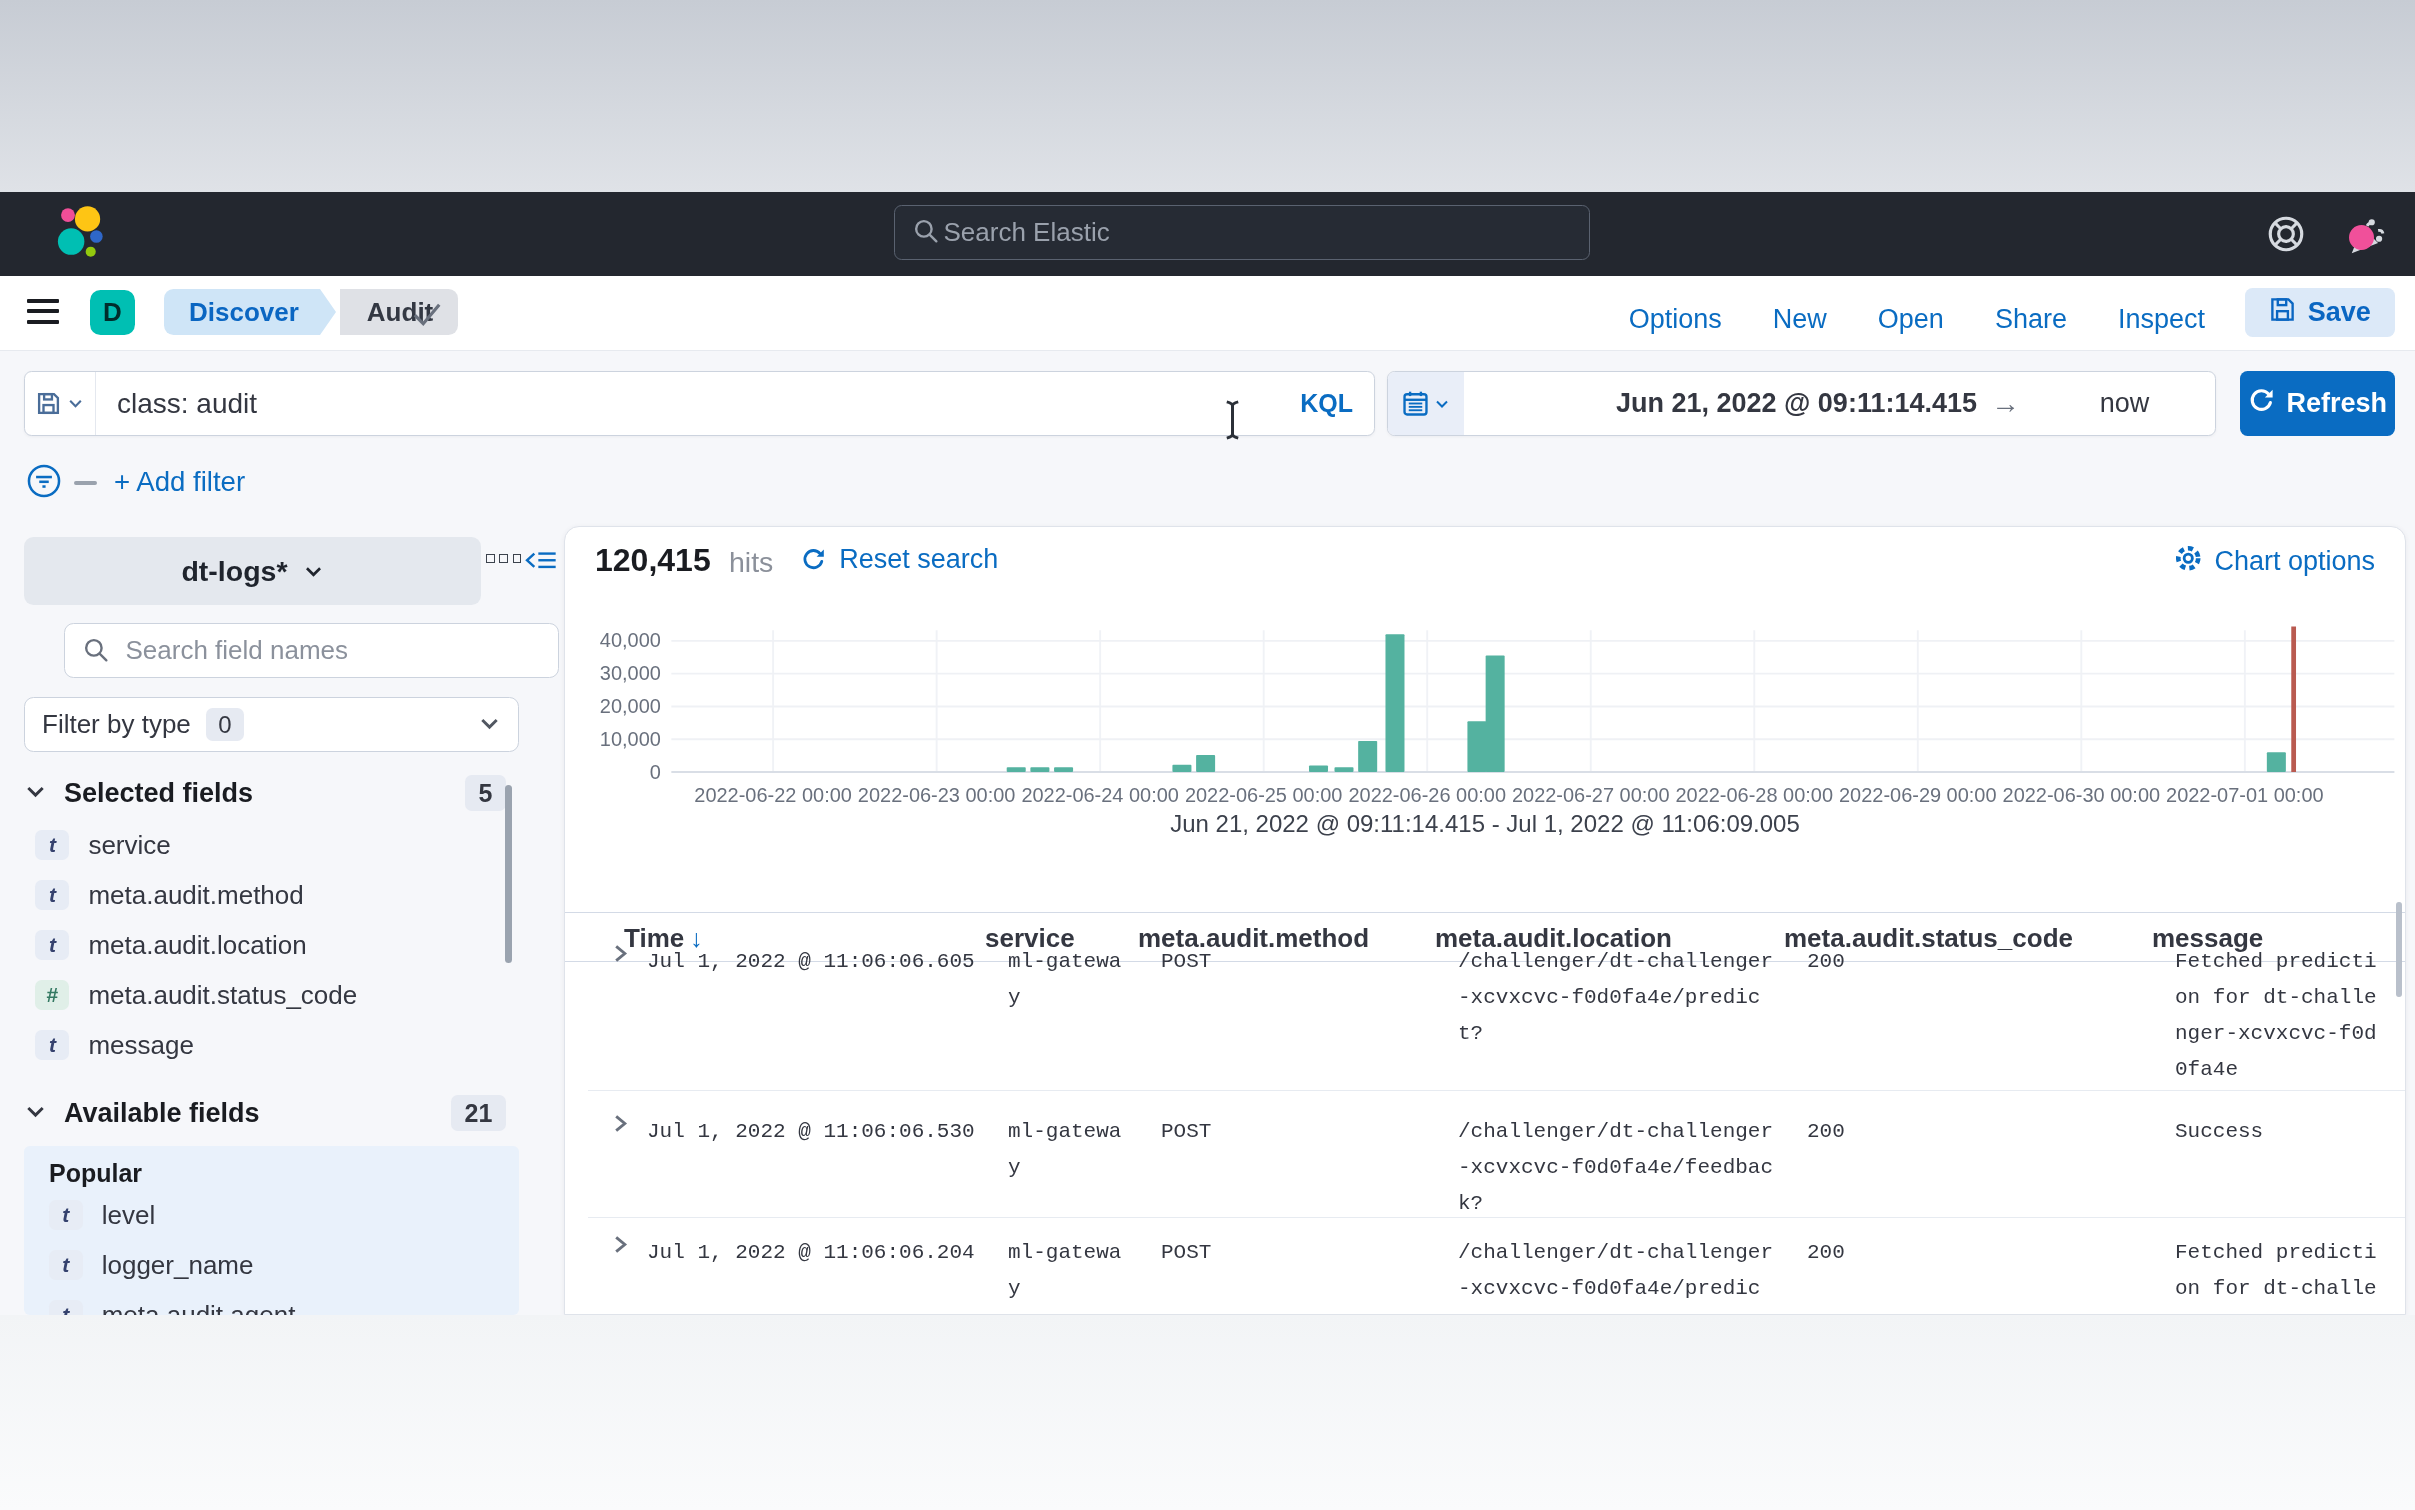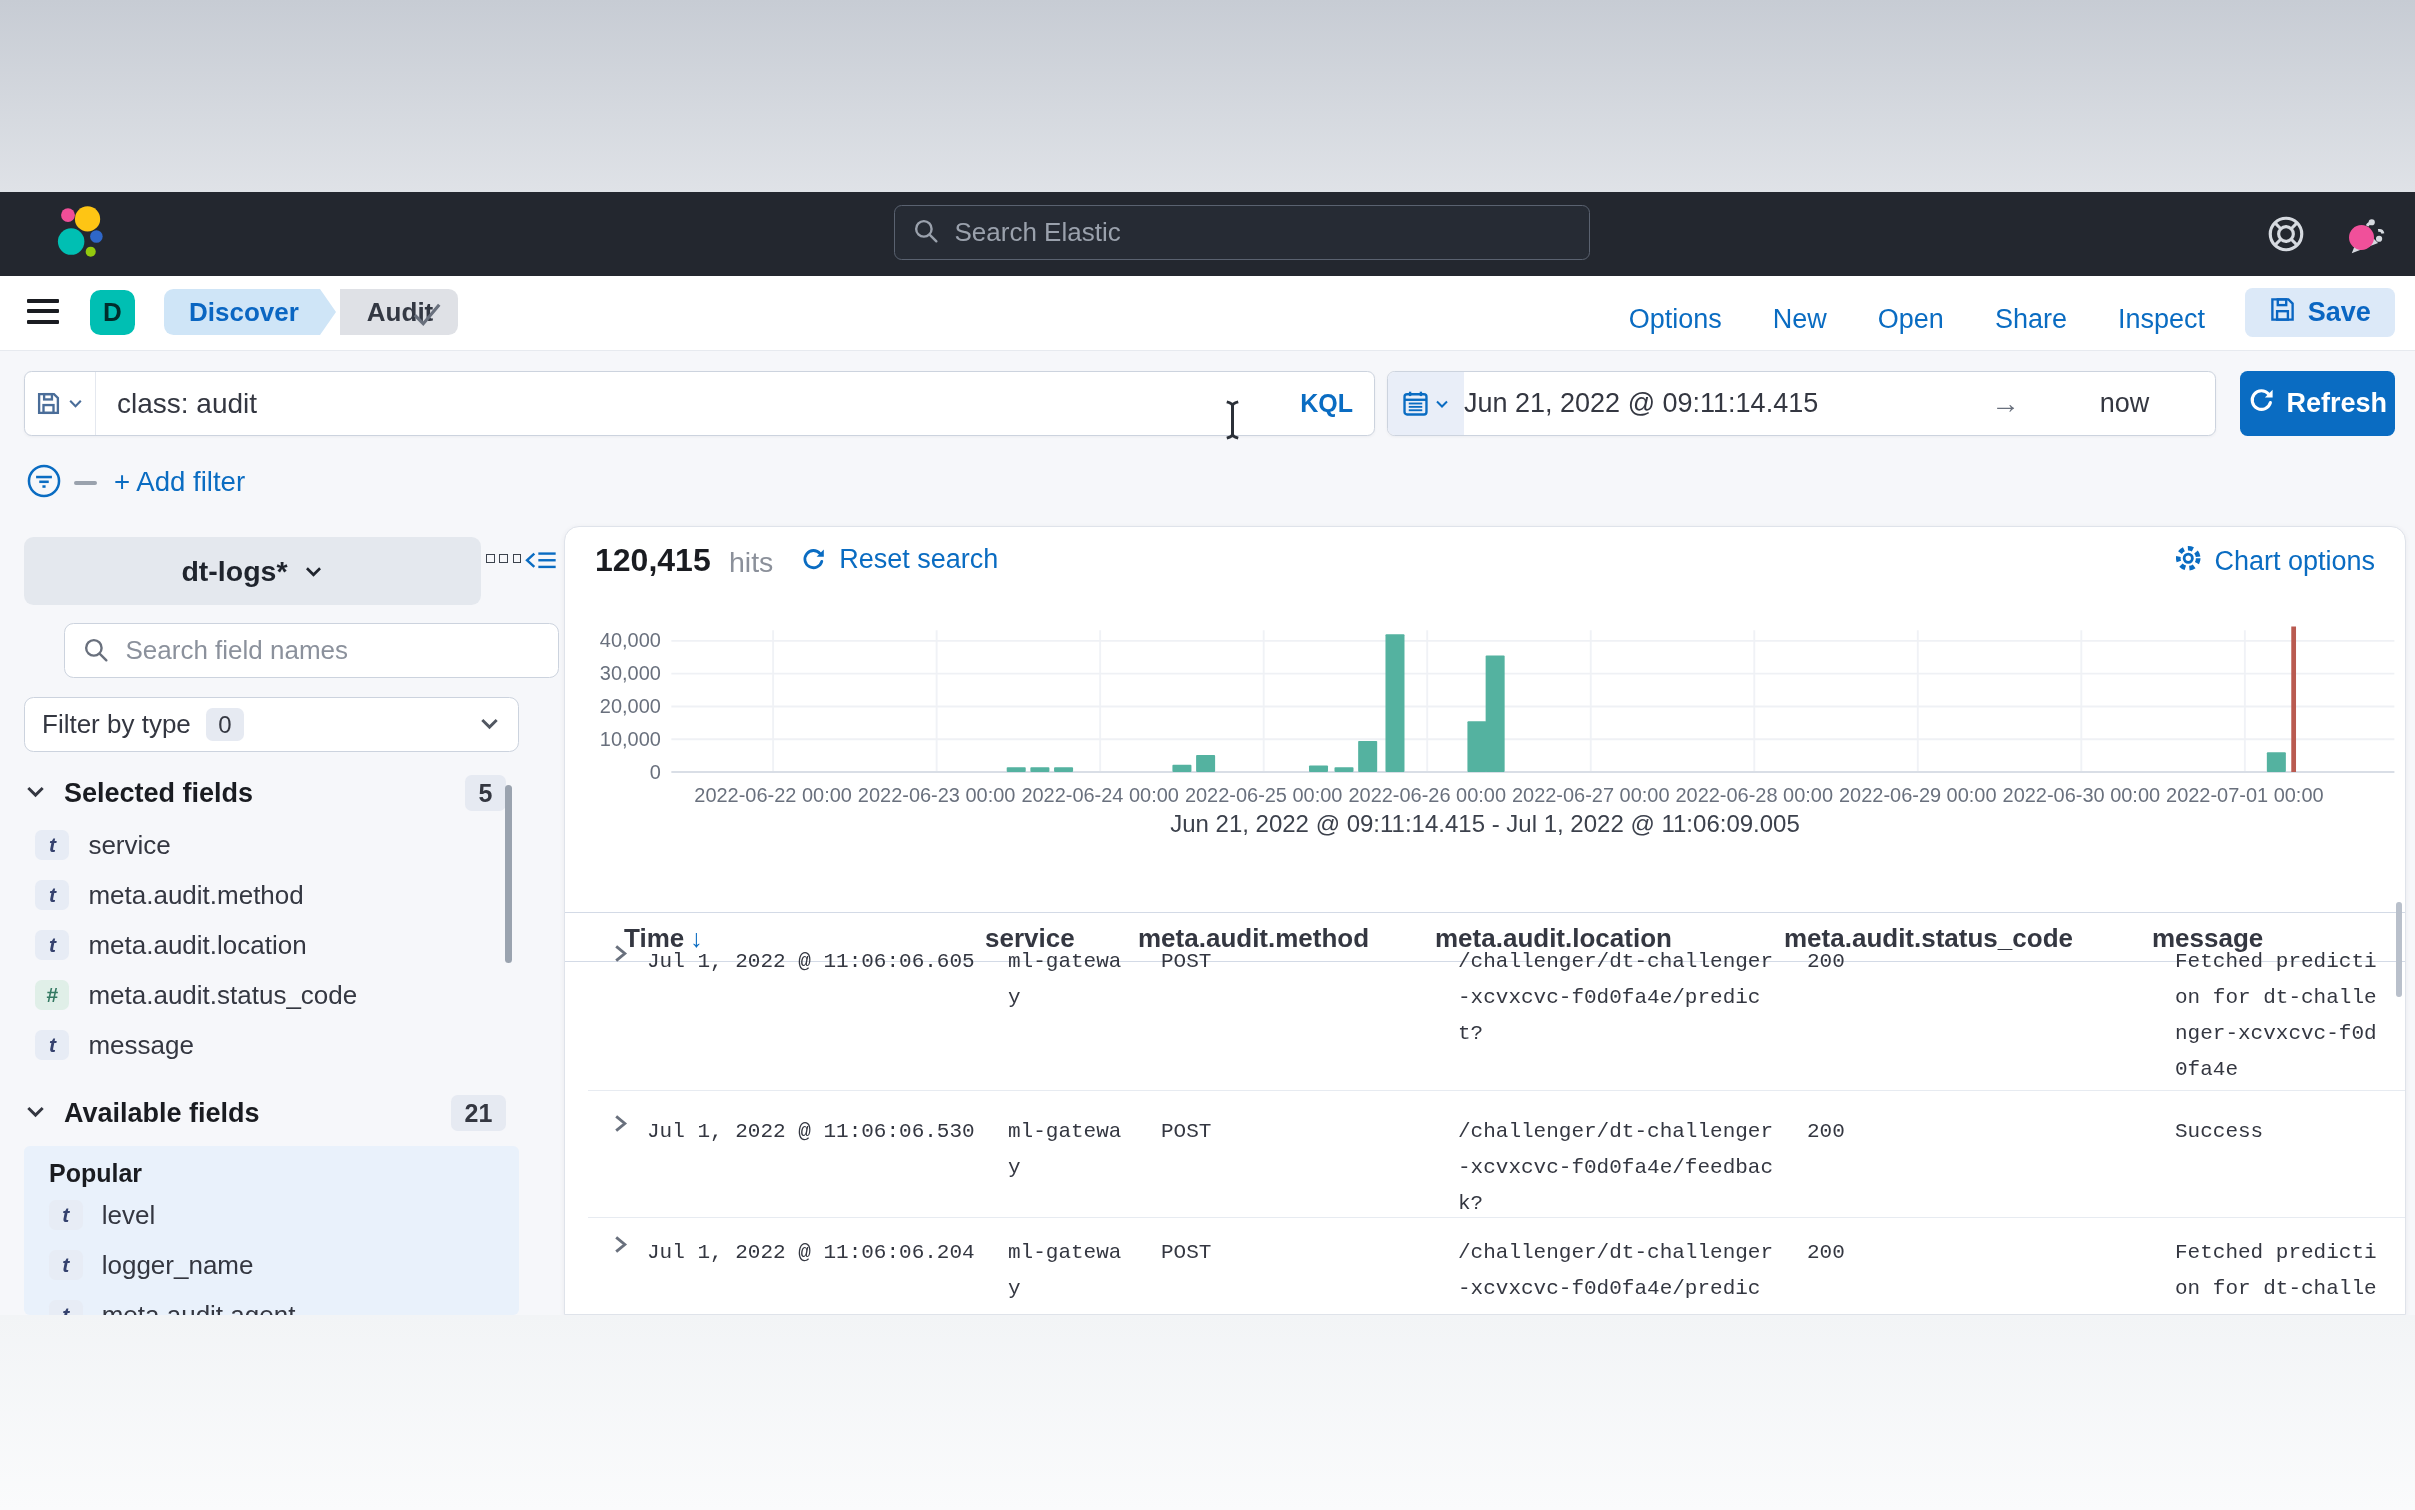--- a/index.html
+++ b/index.html
@@ -9,21 +9,21 @@
             background:linear-gradient(180deg,#c7ccd4 0%,#dfe2e7 100%);}
   .band-bottom{position:absolute;left:0;top:1315px;width:2416px;height:195px;
             background:linear-gradient(180deg,#f2f4f6 0%,#fafbfc 100%);}
   .app{position:absolute;left:0;top:192px;width:2416px;height:1123px;overflow:hidden;background:#f6f7fa;}
 
   
   .chrome{position:absolute;left:0;top:0;width:2416px;height:84px;background:#23272f;}
   .logo{position:absolute;left:27px;top:13.3px;display:flex;align-items:center;gap:13.3px;flex-direction:column;}
   .logo-text{color:#fff;font-size:38px;font-weight:500;letter-spacing:0.5px;}
   .global-search{position:absolute;left:894px;top:13.3px;width:696px;height:55px;box-sizing:border-box;
-      border:1.9px solid #5a6270;border-radius:7.6px;background:#262b34;display:flex;align-items:center;gap:14px;padding:16px 17px;}
+      border:1.9px solid #5a6270;border-radius:7.6px;background:#262b34;display:flex;align-items:center;gap:3px;padding:16px 17px;}
   .global-search .ph{color:#9aa1ac;font-size:26px;}
   .chrome-icons{position:absolute;right:25px;top:21px;display:flex;gap:40px;align-items:center;color:#d6dae0;}
   .badge-dot{position:absolute;right:17px;top:11.4px;width:25px;height:25px;border-radius:50%;background:#f0509a;}
   .popper-wrap{position:relative;width:44px;height:44px;}
 
   
   .navbar{position:absolute;left:0;top:84px;width:2416px;height:74px;background:#fff;border-bottom:1px solid #e7eaef;}
   .hamburger{position:absolute;left:27px;top:23px;width:32px;cursor:pointer;}
   .hamburger span{display:block;height:3.8px;background:#1a1c21;margin-bottom:6.7px;border-radius:1px;}
   .space-badge{position:absolute;left:90px;top:14.3px;width:45px;height:45px;background:#00bfb3;border-radius:10.5px;
@@ -44,21 +44,21 @@
   
   .query-group{position:absolute;left:24px;top:179px;width:1351px;height:65px;background:#fff;box-sizing:border-box;
       border:1px solid #ccd3de;border-radius:7.6px;display:flex;align-items:center;box-shadow:0 1px 2.9px rgba(60,70,90,.06);}
   .saved-q{width:70px;height:100%;display:flex;align-items:center;justify-content:center;gap:5.7px;color:#4a6d99;border-right:1px solid #e4e8ef;}
   .query-text{flex:1;font-size:28px;color:#343741;padding-left:21px;}
   .kql{padding-right:21px;color:#0a6cc2;font-size:25px;font-weight:600;}
   .ibeam{position:absolute;left:1222px;top:207px;color:#2b3038;}
   .date-group{position:absolute;left:1387px;top:179px;width:829px;height:65px;background:#fff;box-sizing:border-box;
       border:1px solid #ccd3de;border-radius:7.6px;display:flex;align-items:center;box-shadow:0 1px 2.9px rgba(60,70,90,.06);}
   .date-cal{width:76px;height:100%;background:#e9eef8;border-radius:6.7px 0 0 6.7px;display:flex;align-items:center;justify-content:center;gap:5.7px;color:#0a6cc2;}
-  .date-start{flex:1;text-align:left;font-size:27px;color:#343741;}
+  .date-start{flex:1;text-align:right;font-size:27px;color:#343741;font-weight:bold;}
   .date-arrow{width:57px;text-align:center;color:#69707d;font-size:28.5px;}
   .date-end{width:181px;text-align:center;font-size:27px;color:#343741;}
   .refresh-btn{position:absolute;left:2240px;top:179px;width:155px;height:65px;background:#0a6cc2;border-radius:7.6px;
       display:flex;align-items:center;justify-content:center;gap:11.4px;color:#fff;font-size:27px;font-weight:600;}
 
   .filter-icon{position:absolute;left:25px;top:270px;color:#0a6cc2;}
   .filter-dash{position:absolute;left:74px;top:289px;width:23px;height:3.8px;background:#9aa2ad;border-radius:1.9px;}
   .add-filter{position:absolute;left:114px;top:274px;font-size:27.6px;color:#0a6cc2;cursor:pointer;}
 
   

